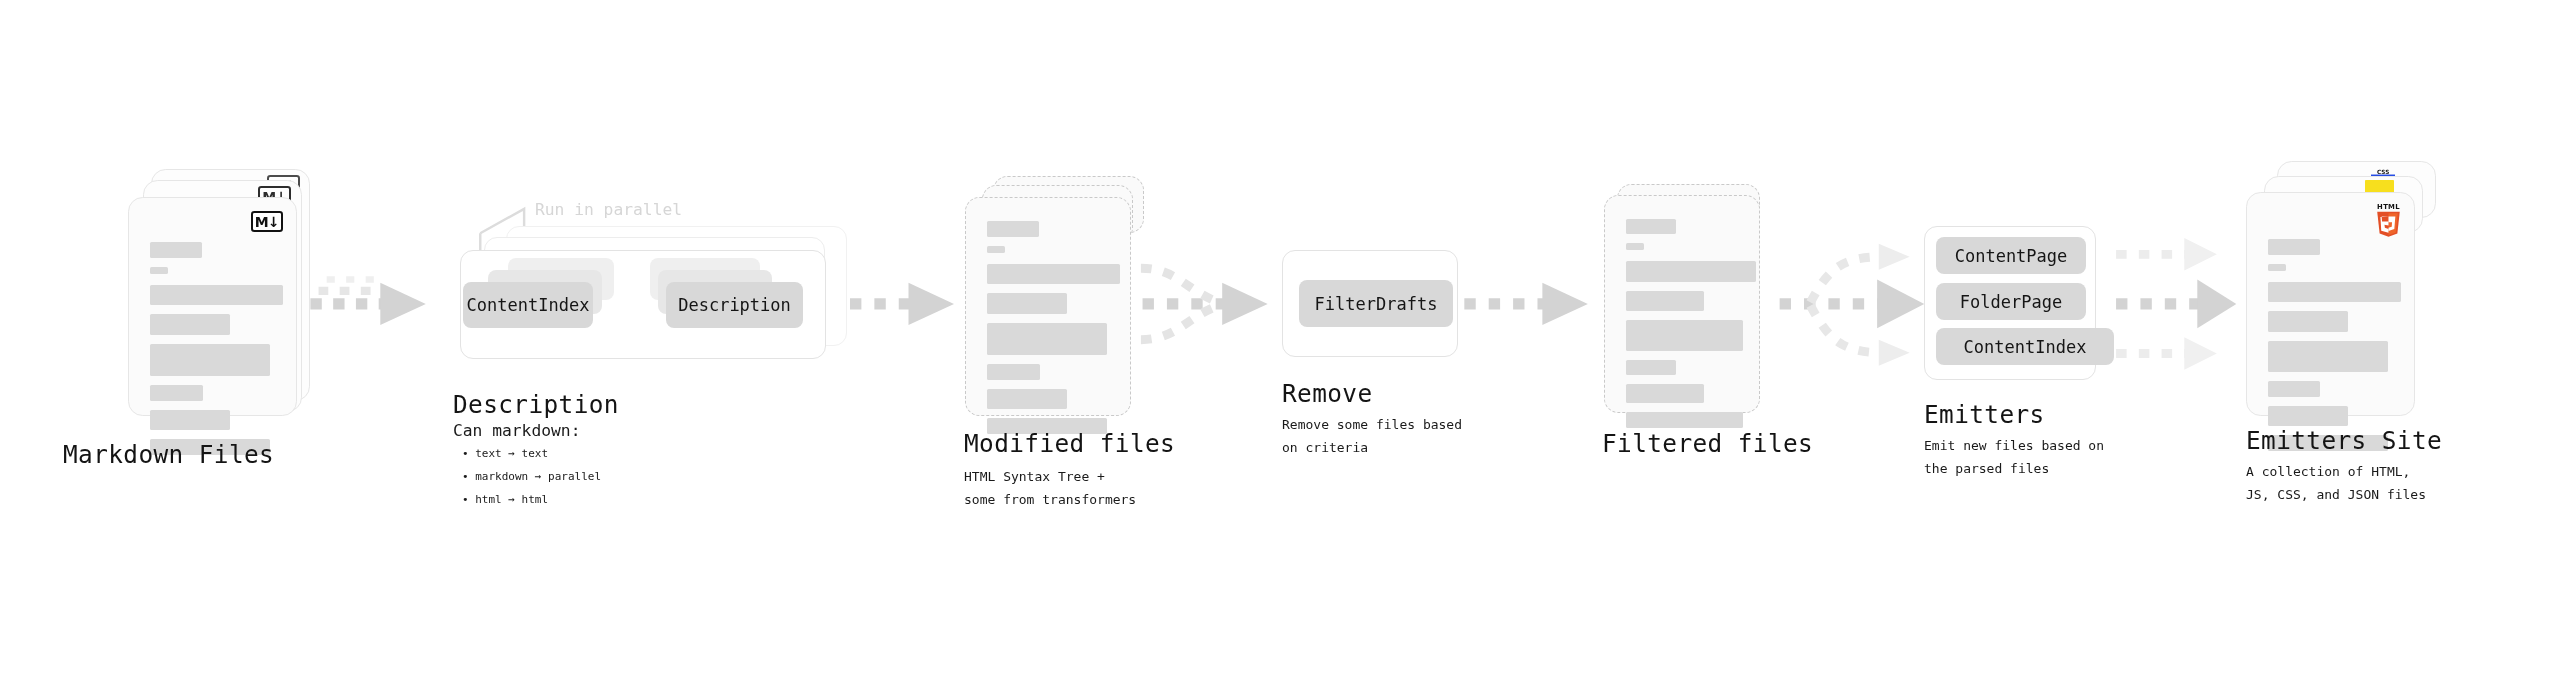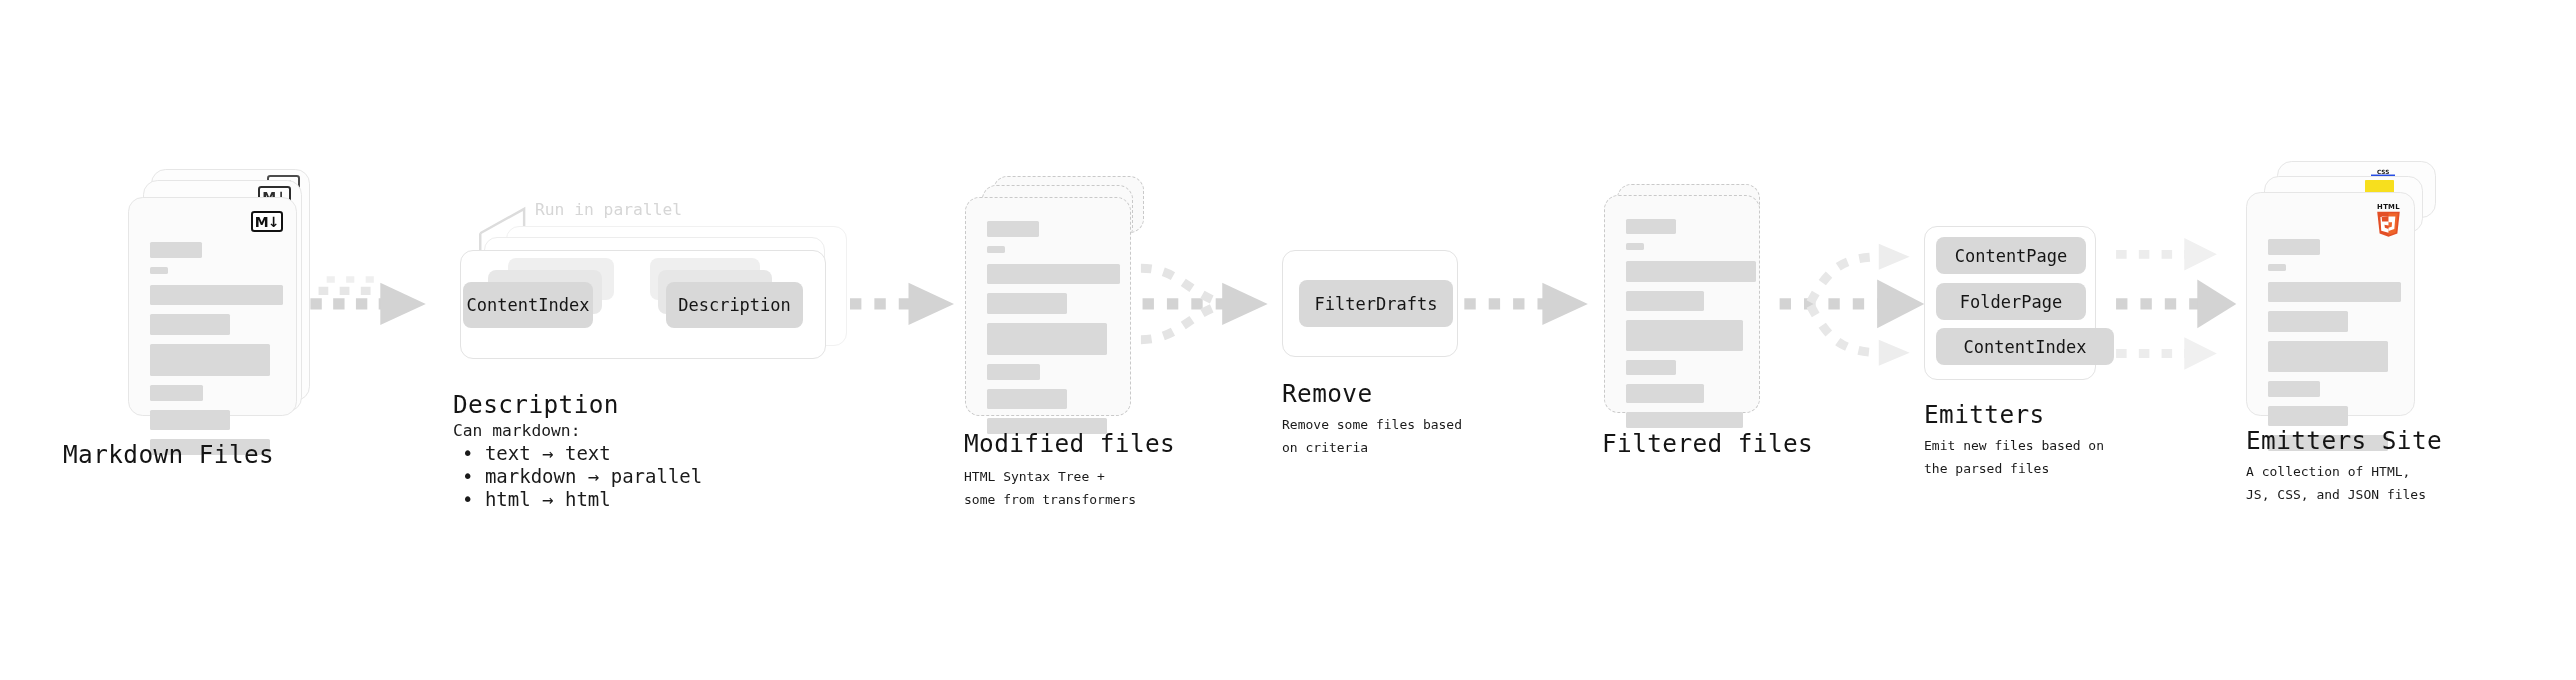--- a/index.html
+++ b/index.html
@@ -53,21 +53,21 @@
     white-space: nowrap;
   }
   .subtitle {
     position: absolute;
     font-size: 13px;
     line-height: 23px;
     color: #1a1a1a;
     white-space: pre;
   }
   .sub-head { position:absolute; font-size:16.3px; line-height:23px; color:#1a1a1a; white-space:pre;}
-  .bullets { position:absolute; font-size:19px; line-height:23px; color:#1a1a1a; }
+  .bullets { position:absolute; font-size:11px; line-height:23px; color:#1a1a1a; }
   .bullets div { white-space: pre; }
 
   
   .stage-box {
     position: absolute;
     border: 1.6px solid #e3e3e3;
     border-radius: 13px;
     background: #ffffff;
   }
   .chip {

